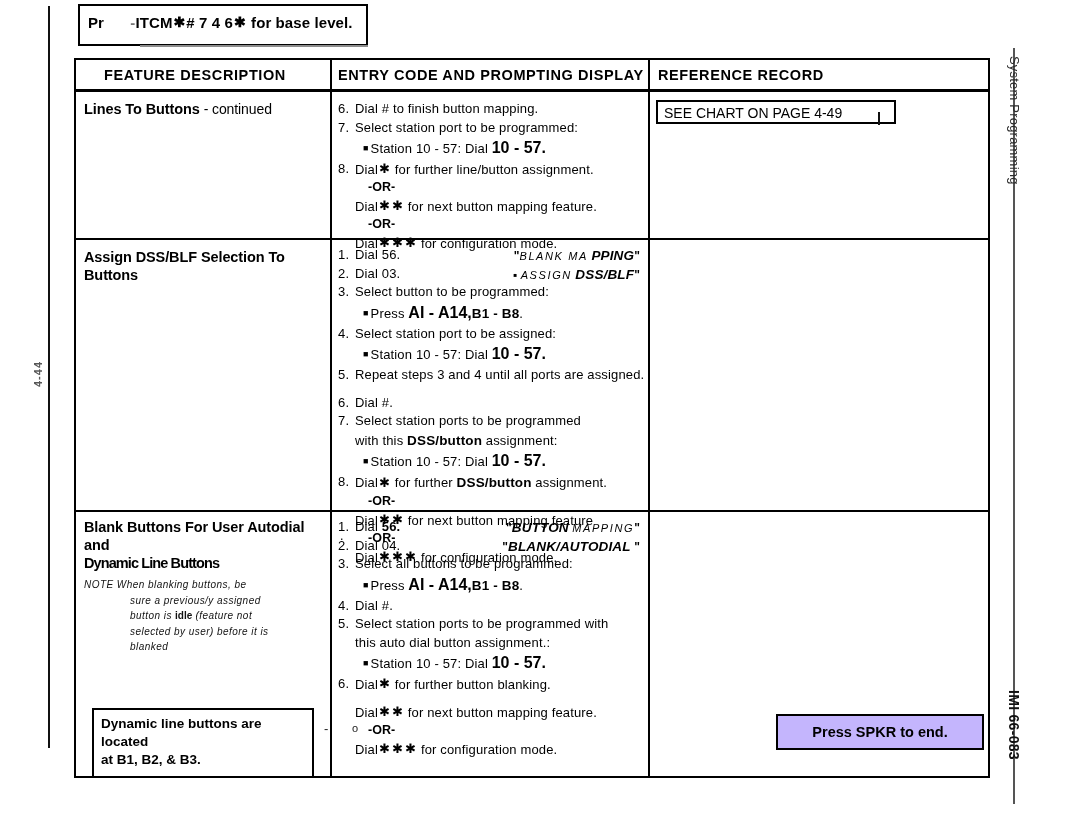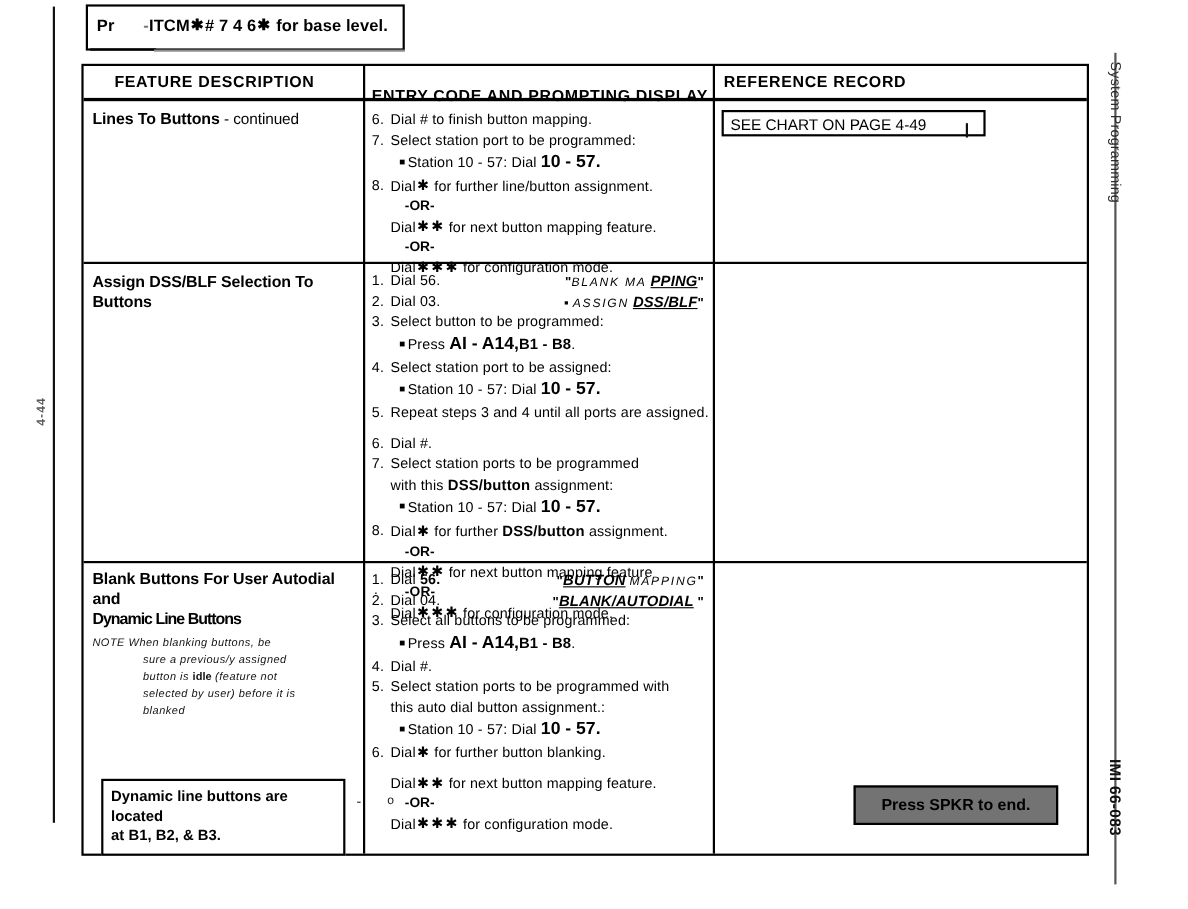--- a/index.html
+++ b/index.html
@@ -161,21 +161,21 @@
   }
   .th {
     position: absolute;
     top: 7px;
     font-size: 14.5px;
     font-weight: bold;
     letter-spacing: .6px;
     white-space: nowrap;
   }
   .th.t1 { left: 10px; margin-left: 18px; }
-  .th.t2 { left: 262px; margin-top: 13px; }
+  .th.t2 { left: 262px; }
   .th.t3 { left: 582px; }
 
   
   .row-rule {
     position: absolute;
     left: 0;
     width: 100%;
     height: 2px;
     background: #000;
   }
@@ -312,21 +312,20 @@
     position: absolute;
     right: 4px;
     font-style: italic;
     white-space: nowrap;
     font-size: 12px;
   }
   .prompt .lg {
     font-size: 13.5px;
     font-weight: bold;
     font-style: italic;
-    text-decoration: underline;
   }
   .prompt .sm {
     font-size: 11px;
     letter-spacing: 1.6px;
     font-style: italic;
   }
   .prompt .q { font-weight: bold; font-style: normal; }
 
   
   .ref-box {
@@ -353,25 +352,25 @@
     top: 10px;
     width: 2px;
     height: 13px;
     background: #111;
   }
 
   .spkr-box {
     position: absolute;
     left: 700px;
     top: 654px;
-    width: 186px;
+    width: 208px;
     height: 36px;
     border: 2px solid #000;
     box-sizing: border-box;
-    background: #737373;
+    background: #c4b5fd;
     display: flex;
     align-items: center;
     justify-content: center;
   }
   .spkr-text {
     font-size: 14.5px;
     font-weight: bold;
     white-space: nowrap;
   }
 </style>

